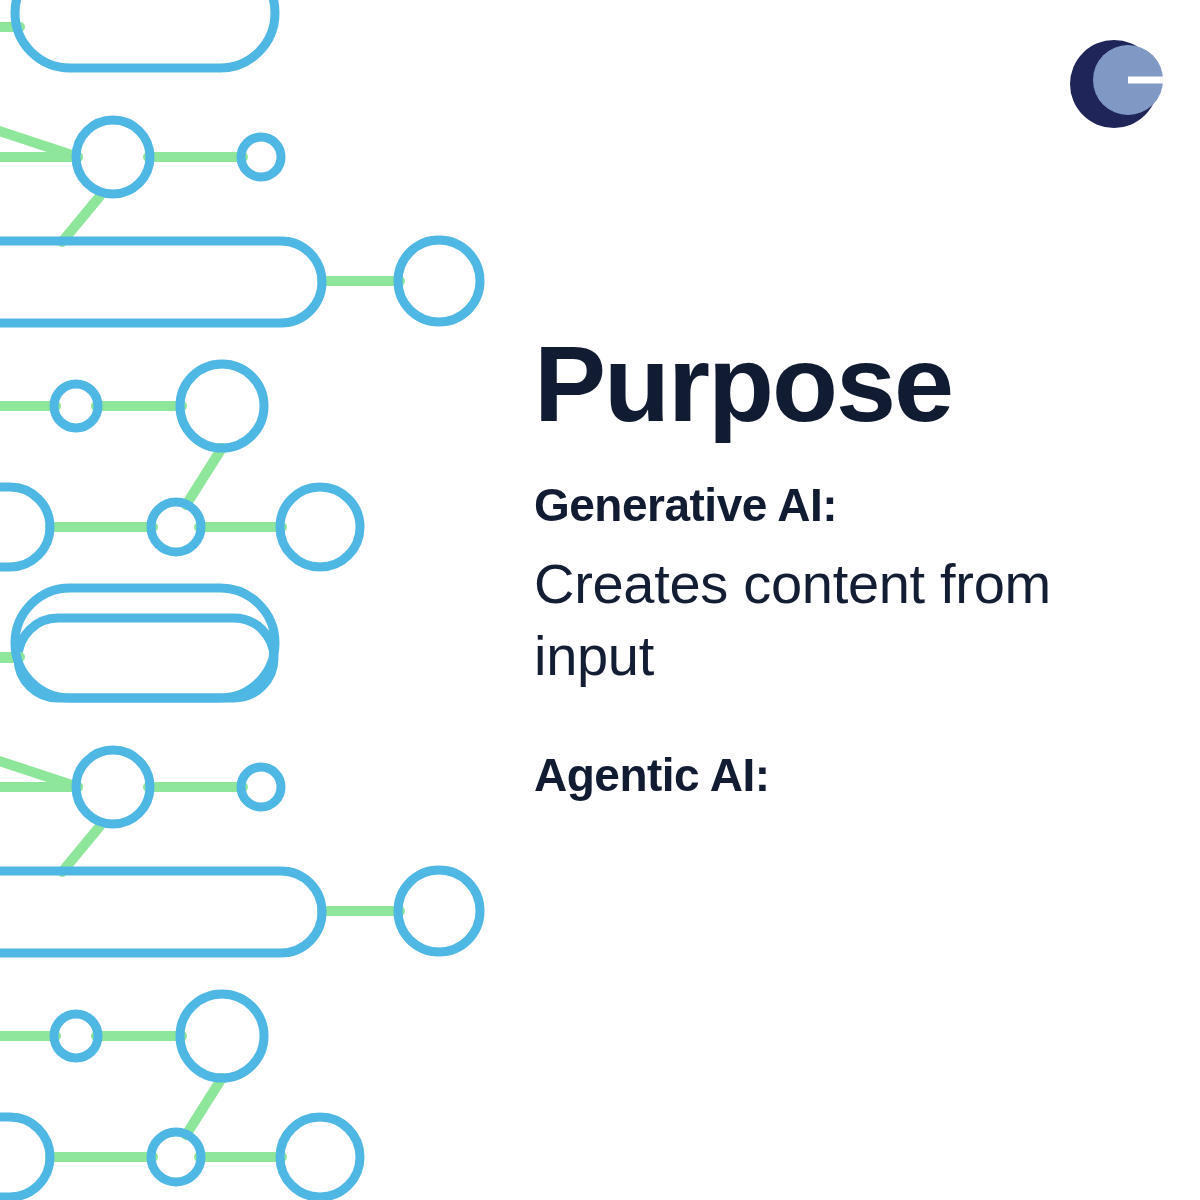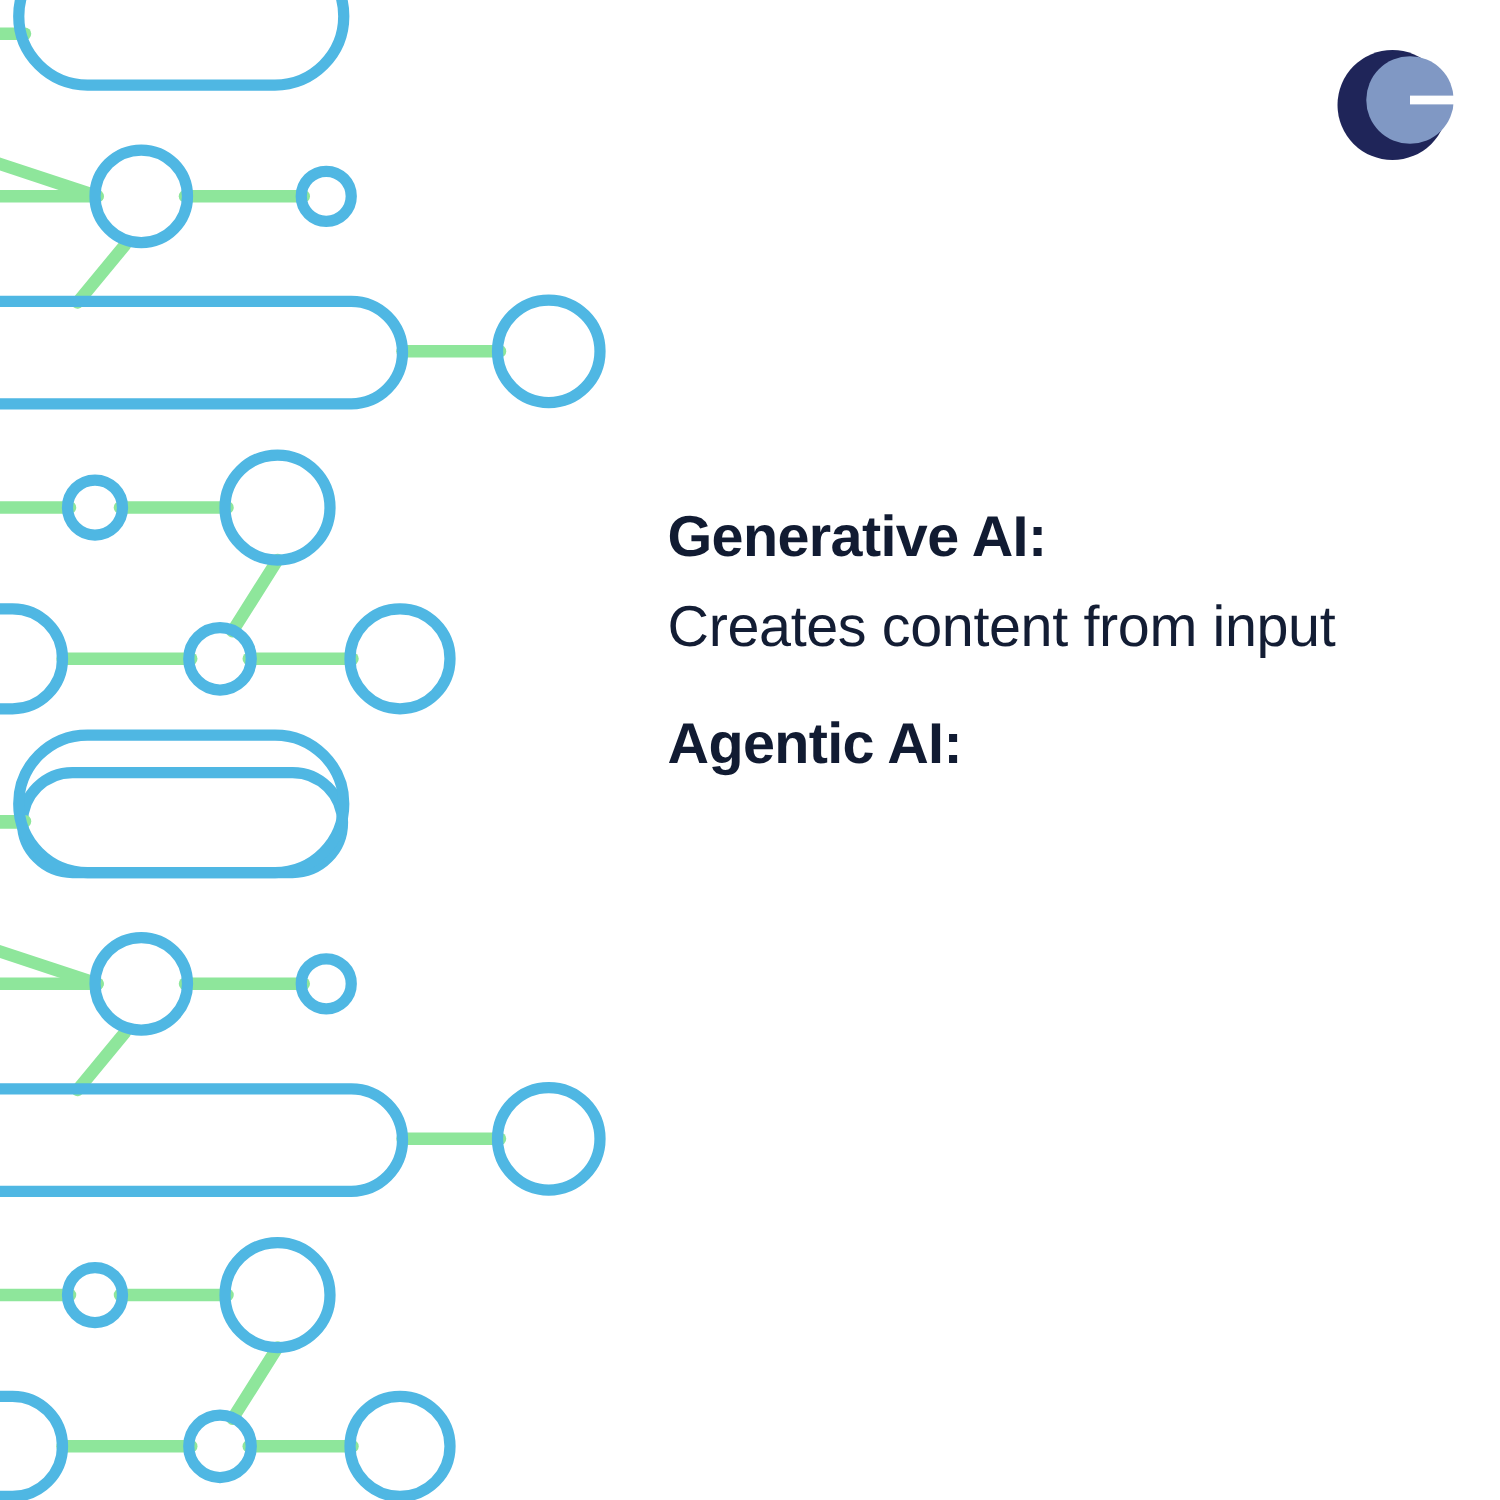--- a/index.html
+++ b/index.html
@@ -46,33 +46,33 @@
   }
   #page-title {
     font-size: 108px;
     font-weight: bold;
     line-height: 1.0;
     letter-spacing: -2px;
     color: #111b32;
     margin: 0 0 0 0;
   }
   .block {
-    margin-top: 36px;
+    margin-top: 56px;
   }
-  .block.first { margin-top: 72px; }
+  .block.first { margin-top: 40px; }
   .block-term {
     font-size: 46px;
     font-weight: bold;
     line-height: 1.18;
     letter-spacing: -0.5px;
     color: #111b32;
     margin: 0;
   }
   .block-desc {
-    font-size: 46px;
+    font-size: 56px;
     font-weight: 400;
     line-height: 1.28;
     letter-spacing: -0.3px;
     color: #131d34;
     margin: 16px 0 0 0;
   }
 </style>
 </head>
 <body>
 
@@ -125,20 +125,21 @@
   </svg>
 
   <svg id="logo" viewBox="0 0 104 104" width="104" height="104">
     <circle cx="46" cy="52" r="44" fill="#1f2559"></circle>
     <circle cx="60" cy="48" r="35" fill="#8098c4"></circle>
     <rect x="60" y="44.5" width="46" height="7" fill="#ffffff"></rect>
   </svg>
 
   <div id="content">
 
+    <h1 id="page-title">Purpose</h1>
 
     <div class="block first">
       <p class="block-term">Generative AI:</p>
       <p class="block-desc">Creates content from input</p>
     </div>
 
     <div class="block">
       <p class="block-term">Agentic AI:</p>
     </div>
 

